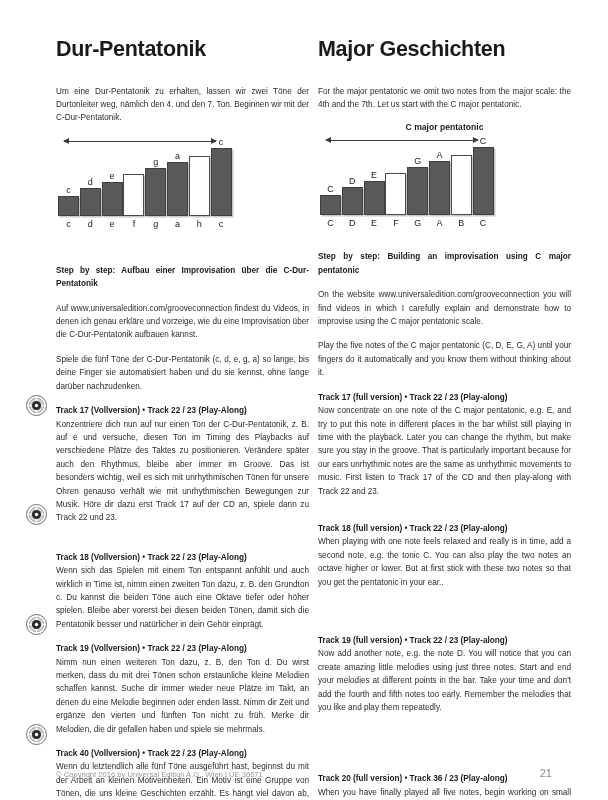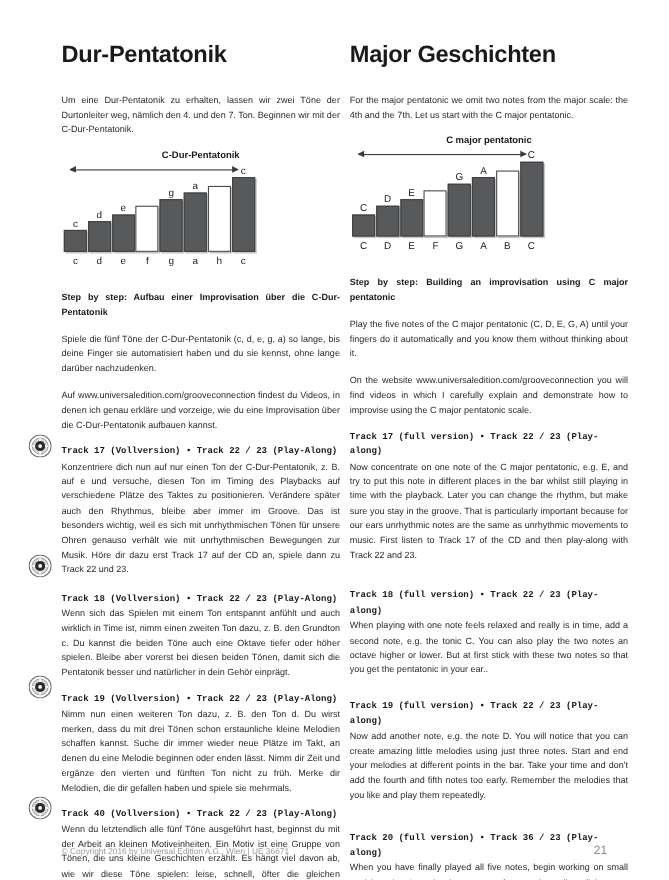--- a/index.html
+++ b/index.html
@@ -52,21 +52,20 @@
     text-align: justify;
     margin: 0 0 11px 0;
     color: #1a1a1a;
   }
   h3.track {
     font-size: 8.2px;
     font-weight: bold;
     line-height: 13.4px;
     margin: 0 0 0 0;
     color: #1a1a1a;
-    font-family: Liberation Mono, monospace;
   }
 
   
   .chart-wrap {
     position: relative;
     margin: 6px 0 20px 0;
     height: 108px;
   }
   .chart-title {
     font-size: 8.6px;
@@ -174,21 +173,20 @@
 </head>
 <body>
 
 <div class="page">
 
   <div class="col col-left">
     <h1 class="title">Dur-Pentatonik</h1>
     <p class="body">Um eine Dur-Pentatonik zu erhalten, lassen wir zwei Töne der Durtonleiter weg, nämlich den 4. und den 7. Ton. Beginnen wir mit der C-Dur-Pentatonik.</p>
 
     <div class="chart-wrap">
-      <p class="chart-title">C-Dur-Pentatonik</p>
       <div class="arrow-row">
         <div class="arrow" style="left:8px; width:152px;"></div>
       </div>
       <div class="bars" id="bars-left">
           <div class="bar-col" style="left: 2px;">
             <div class="bar-cap">c</div>
             <div class="bar" style="height: 20px;"></div>
           </div>
           <div class="bar-col" style="left: 23.8px;">
             <div class="bar-cap">d</div>
@@ -225,24 +223,24 @@
           <div class="axis-label" style="left: 45.6px;">e</div>
           <div class="axis-label" style="left: 67.4px;">f</div>
           <div class="axis-label" style="left: 89.2px;">g</div>
           <div class="axis-label" style="left: 111px;">a</div>
           <div class="axis-label" style="left: 132.8px;">h</div>
           <div class="axis-label" style="left: 154.6px;">c</div>
         </div>
     </div>
 
     <h2 class="sub">Step by step: Aufbau einer Improvisation über die C-Dur-Pentatonik</h2>
+    <p class="body">Auf www.universaledition.com/grooveconnection findest du Videos, in denen ich genau erkläre und vorzeige, wie du eine Improvisation über die C-Dur-Pentatonik aufbauen kannst.</p>
     <p class="body">Spiele die fünf Töne der C-Dur-Pentatonik (c, d, e, g, a) so lange, bis deine Finger sie automatisiert haben und du sie kennst, ohne lange darüber nachzudenken.</p>
-    <p class="body">Auf www.universaledition.com/grooveconnection findest du Videos, in denen ich genau erkläre und vorzeige, wie du eine Improvisation über die C-Dur-Pentatonik aufbauen kannst.</p>
-
-    <div style="margin-bottom:13px;">
+
+    <div style="margin-bottom:26px;">
       <h3 class="track">Track 17 (Vollversion) • Track 22 / 23 (Play-Along)</h3>
       <p class="body tight">Konzentriere dich nun auf nur einen Ton der C-Dur-Pentatonik, z. B. auf e und versuche, diesen Ton im Timing des Playbacks auf verschiedene Plätze des Taktes zu positionieren. Verändere später auch den Rhythmus, bleibe aber immer im Groove. Das ist besonders wichtig, weil  es sich mit unrhythmischen Tönen für unsere Ohren genauso verhält wie mit unrhythmischen Bewegungen zur Musik. Höre dir dazu erst Track 17 auf der CD an, spiele dann zu Track 22 und 23.</p>
     </div>
     <div style="margin-bottom:11px;">
       <h3 class="track">Track 18 (Vollversion) • Track 22 / 23 (Play-Along)</h3>
       <p class="body tight">Wenn sich das Spielen mit einem Ton entspannt anfühlt und auch wirklich in Time ist, nimm einen zweiten Ton dazu, z. B. den Grundton c. Du kannst die beiden Töne auch eine Oktave tiefer oder höher spielen. Bleibe aber vorerst bei diesen beiden Tönen, damit sich die Pentatonik besser und natürlicher in dein Gehör einprägt.</p>
     </div>
     <div style="margin-bottom:11px;">
       <h3 class="track">Track 19 (Vollversion) • Track 22 / 23 (Play-Along)</h3>
       <p class="body tight">Nimm nun einen weiteren Ton dazu,  z. B. den Ton d. Du wirst merken, dass du mit drei Tönen schon erstaunliche kleine Melodien schaffen kannst. Suche dir immer wieder neue Plätze im Takt, an denen du eine Melodie beginnen oder enden lässt. Nimm dir Zeit und ergänze den vierten und fünften Ton nicht zu früh. Merke dir Melodien, die dir gefallen haben und spiele sie mehrmals.</p>
@@ -302,32 +300,32 @@
           <div class="axis-label" style="left: 45.6px;">E</div>
           <div class="axis-label" style="left: 67.4px;">F</div>
           <div class="axis-label" style="left: 89.2px;">G</div>
           <div class="axis-label" style="left: 111px;">A</div>
           <div class="axis-label" style="left: 132.8px;">B</div>
           <div class="axis-label" style="left: 154.6px;">C</div>
         </div>
     </div>
 
     <h2 class="sub">Step by step: Building an improvisation using C major pentatonic</h2>
+    <p class="body">On the website www.universaledition.com/grooveconnection you will find videos in which I carefully explain and demonstrate how to improvise using the C major pentatonic scale.</p>
     <p class="body">Play the five notes of the C major pentatonic (C, D, E, G, A) until your fingers do it automatically and you know them without thinking about it.</p>
-    <p class="body">On the website www.universaledition.com/grooveconnection you will find videos in which I carefully explain and demonstrate how to improvise using the C major pentatonic scale.</p>
 
     <div style="margin-bottom:24px;">
       <h3 class="track">Track 17 (full version) • Track 22 / 23 (Play-along)</h3>
       <p class="body tight">Now concentrate on one note of the C major pentatonic, e.g. E, and try to put this note in different places in the bar whilst still playing in time with the playback. Later you can change the rhythm, but make sure you stay in the groove. That is particularly important because for our ears unrhythmic notes are the same as unrhythmic movements to music. First listen to Track 17 of the CD and then play-along with Track 22 and 23.</p>
     </div>
-    <div style="margin-bottom:20px;">
+    <div style="margin-bottom:45px;">
       <h3 class="track">Track 18 (full version) • Track 22 / 23 (Play-along)</h3>
       <p class="body tight">When playing with one note feels relaxed and really is in time, add a second note, e.g. the tonic C. You can also play the two notes an octave higher or lower. But at first stick with these two notes so that you get the pentatonic in your ear..</p>
     </div>
-    <div style="margin-bottom:26px;">
+    <div style="margin-bottom:58px;">
       <h3 class="track">Track 19 (full version) • Track 22 / 23 (Play-along)</h3>
       <p class="body tight">Now add another note, e.g. the note D. You will notice that you can create amazing little melodies using just three notes. Start and end your melodies at different points in the bar. Take your time and don't add the fourth and fifth notes too early. Remember the melodies that you like and play them repeatedly.</p>
     </div>
     <div>
       <h3 class="track">Track 20 (full version) • Track 36 / 23 (Play-along)</h3>
       <p class="body tight">When you have finally played all five notes, begin working on small motivic units. A motive is a group of notes that tells a little story. Everything depends on how we play these notes: softly, fast, repeating the same note, with breaks between them, higher, with more breath etc. You can use these techniques to colour</p>
     </div>
   </div>
 
   <div class="cd-icon" style="left:26px; top:395px;">

